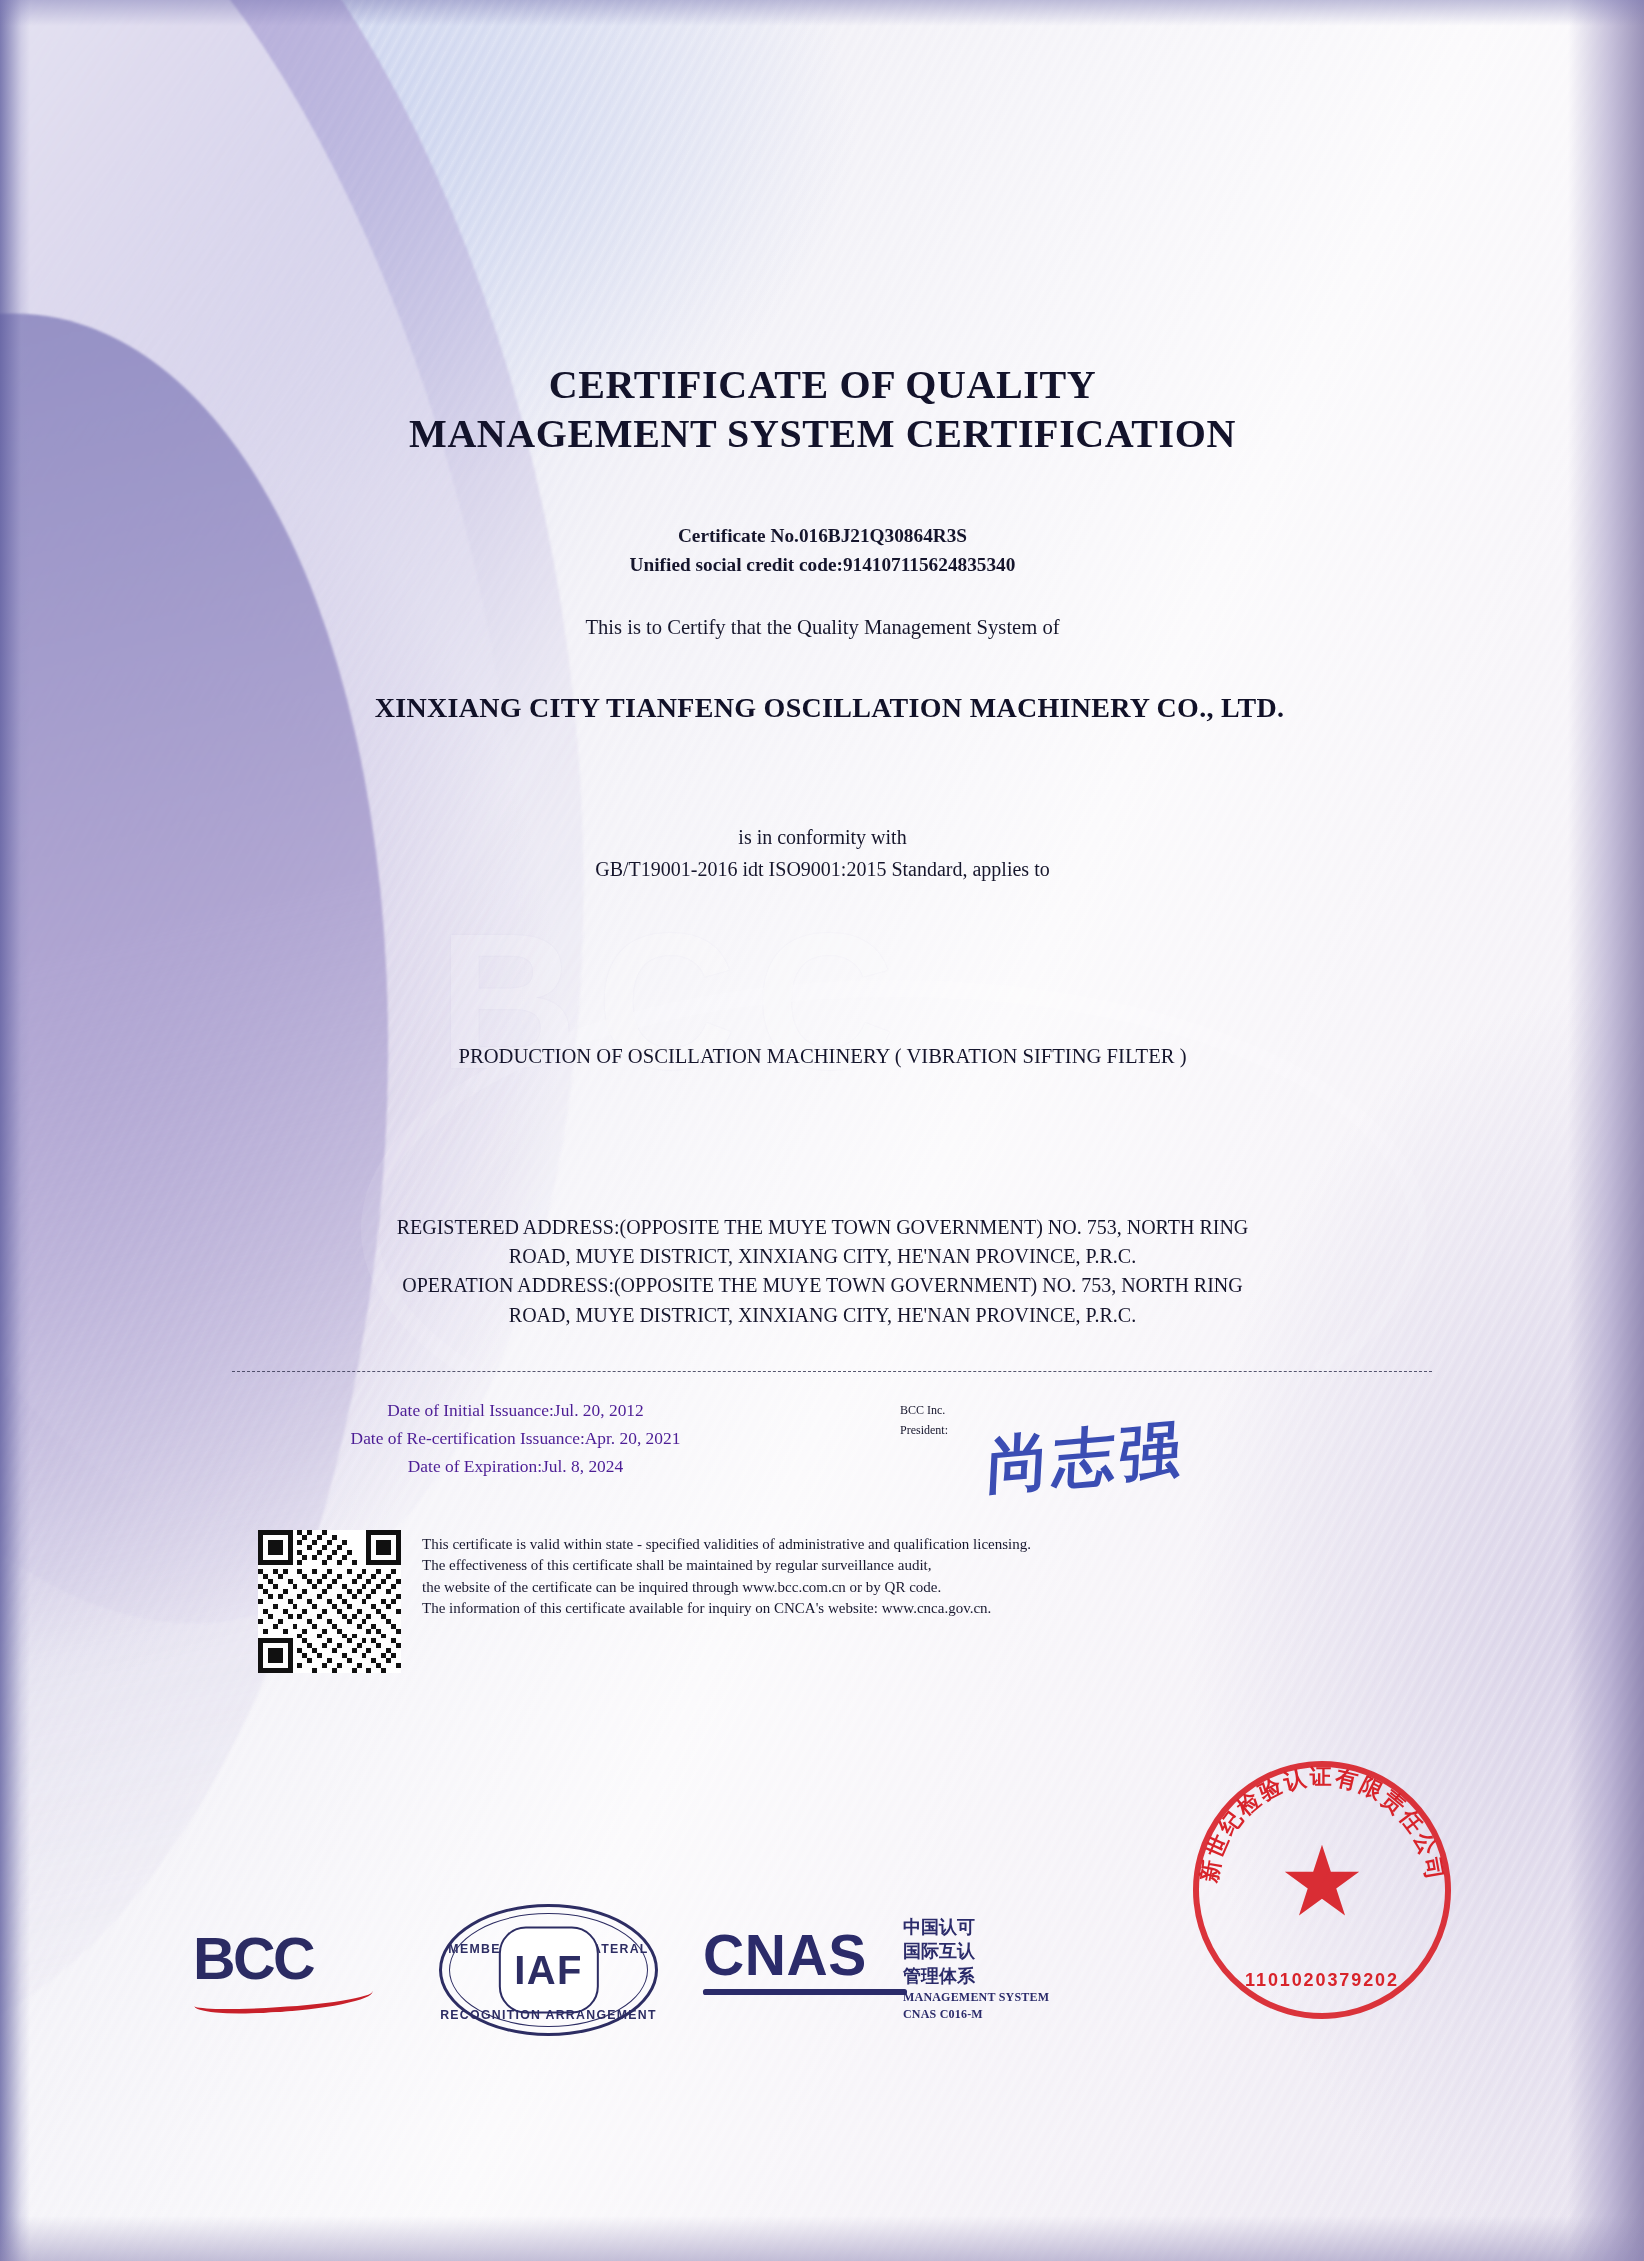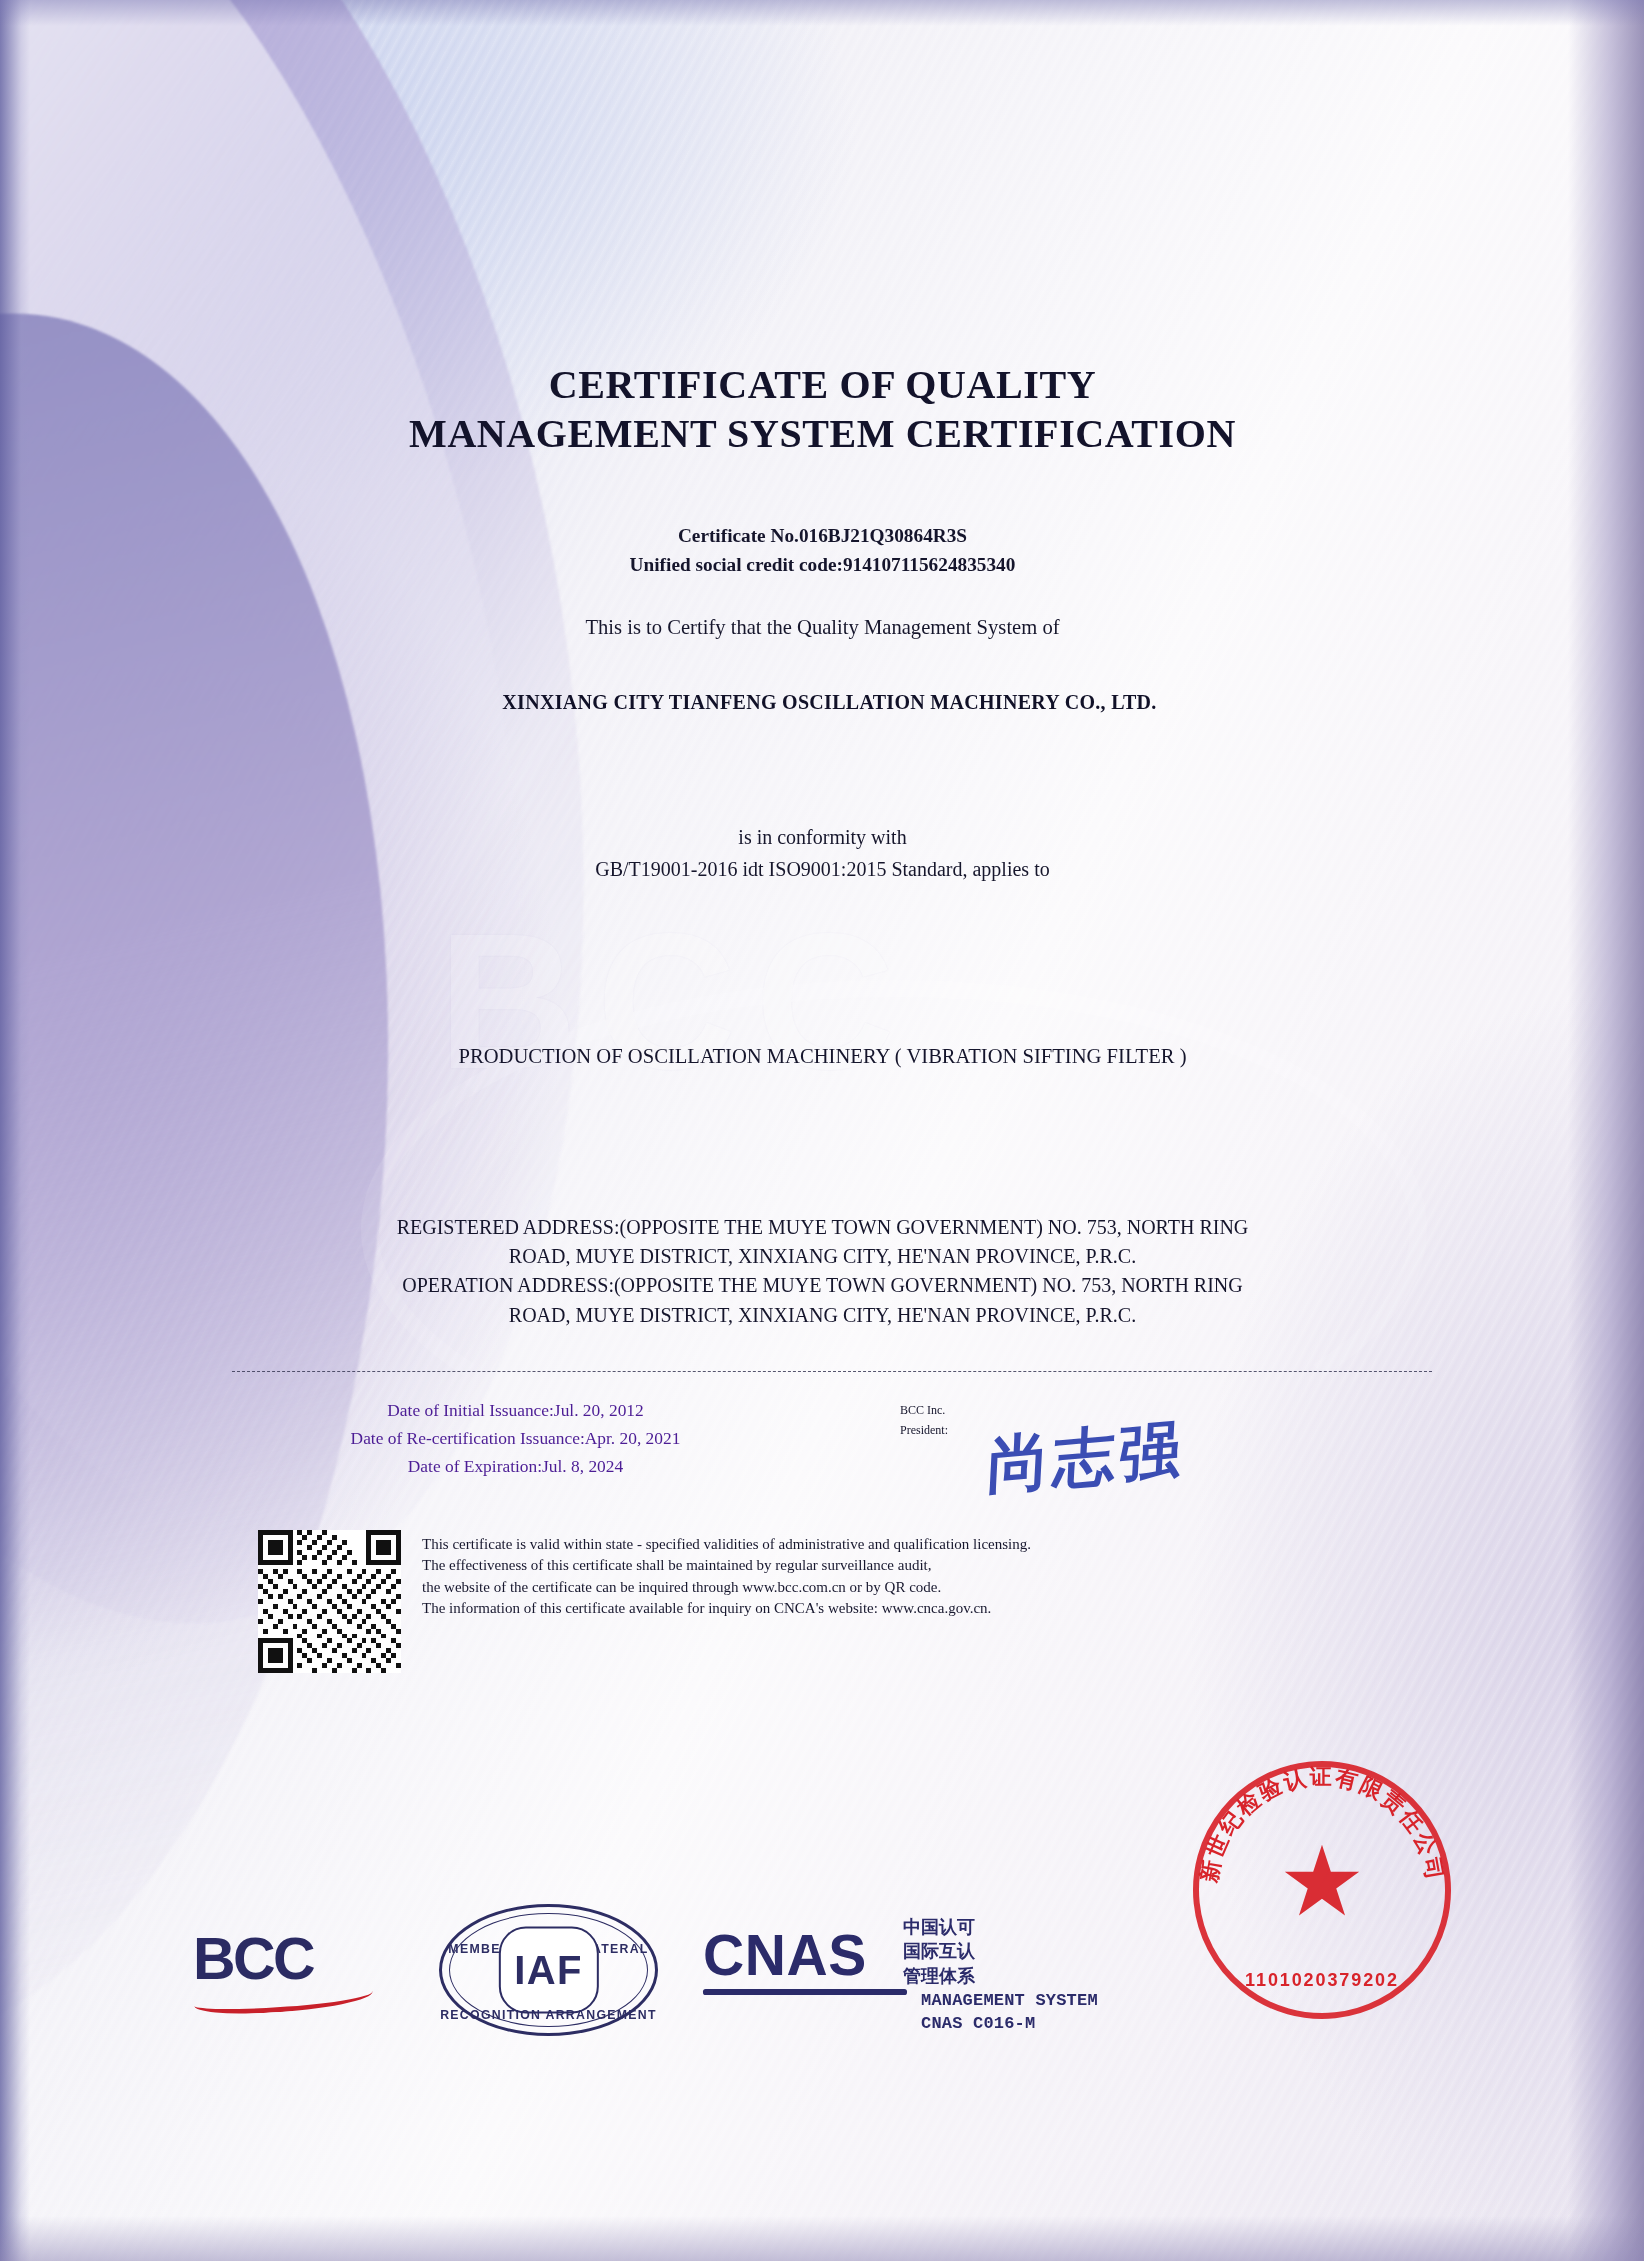--- a/index.html
+++ b/index.html
@@ -151,21 +151,21 @@
     text-align: center;
     font-size: 20.6px;
     color: #16162c;
   }
   .company {
     position: absolute;
     left: 310px; right: 296px;
     top: 689px;
     text-align: center;
     font-weight: 700;
-    font-size: 20px;
+    font-size: 28px;
     line-height: 1.35;
     letter-spacing: 0.3px;
     color: #111128;
   }
   .conformity {
     position: absolute;
     left: 0; right: 0;
     top: 822px;
     text-align: center;
     font-size: 20px;
@@ -355,25 +355,24 @@
     position: absolute;
     left: 903px;
     top: 24.5px;
     font-family: "DejaVu Sans", sans-serif;
     font-size: 18px;
     line-height: 1.38;
     color: #2b2b6a;
     font-weight: 600;
   }
   .cnas-side .en {
-    font-family: Liberation Mono, monospace;
-    font-weight: 700;
-    font-size: 17px;
+    font-family: Liberation Serif, serif;
+    font-weight: 700;
+    font-size: 12px;
     letter-spacing: 0.2px;
-    margin-left: 18px;
   }
   .stamp {
     position: absolute;
     left: 1193px;
     top: 1761px;
     width: 258px;
     height: 258px;
   }
   .stamp-ring {
     position: absolute;

